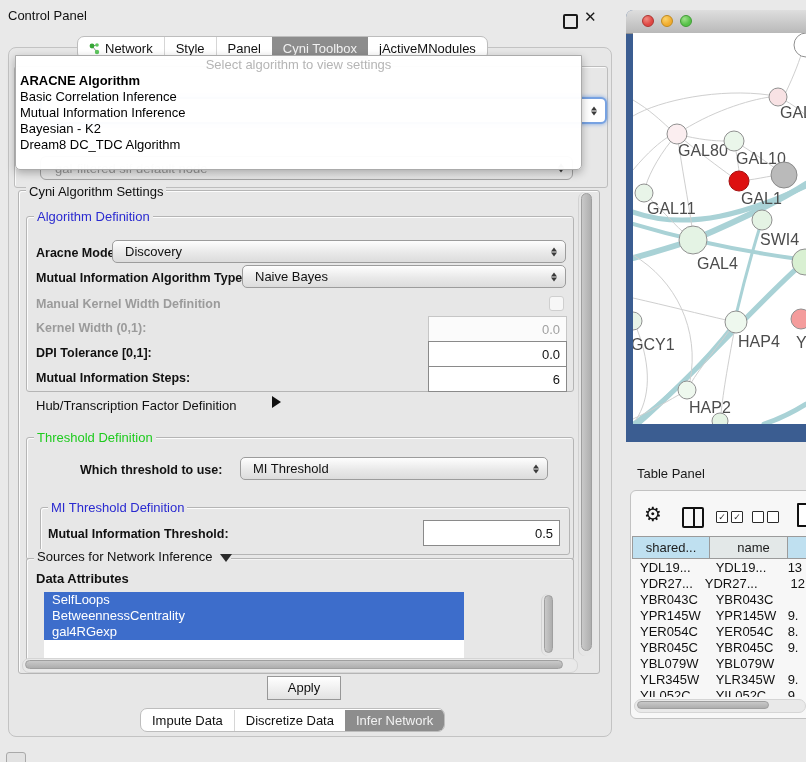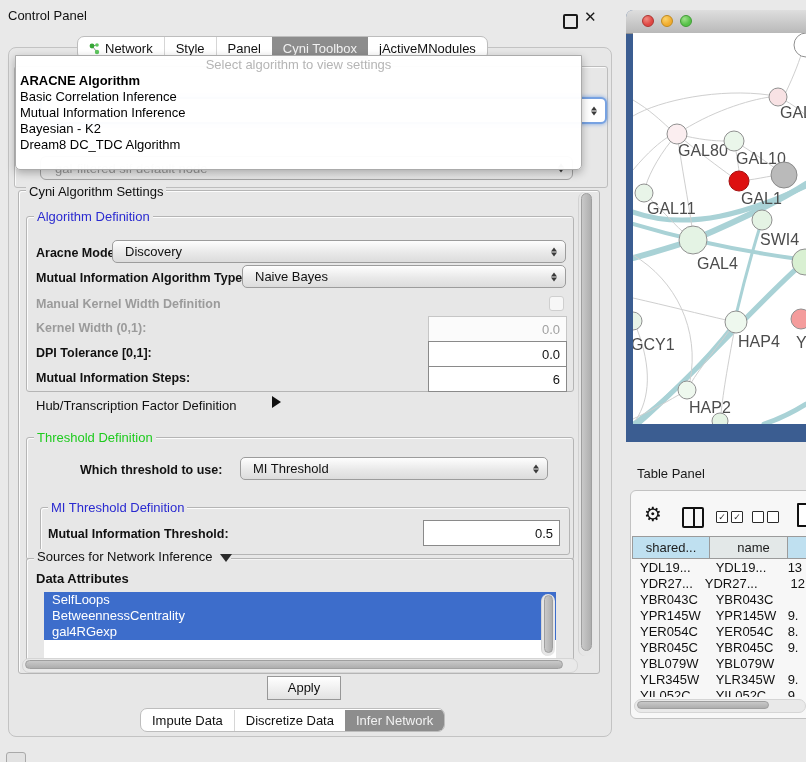--- a/index.html
+++ b/index.html
@@ -192,21 +192,21 @@
 <div class="abs group-label" style="left:48px;top:500px;color:#2a2ad0;">MI Threshold Definition</div>
 <div class="abs lbl b" style="left:48px;top:527px;">Mutual Information Threshold:</div>
 <div class="abs field" style="left:423px;top:520px;width:137px;height:23px;">0.5</div>
 
 <div class="abs group" style="left:26px;top:558px;width:546px;height:112px;border-bottom:none;"></div>
 <div class="abs group-label" style="left:34px;top:549px;color:#111;">
   <span>Sources for Network Inference</span>
   <span class="arrow-down" style="position:relative;top:1px;left:4px;"></span>
 </div>
 <div class="abs lbl b" style="left:36px;top:571px;font-size:13px;">Data Attributes</div>
-<div class="abs attr-list" style="left:44px;top:592px;width:512px;height:66px;" id="attr-list">
+<div class="abs attr-list" style="left:44px;top:592px;width:420px;height:66px;" id="attr-list">
     <div class="attr-item">SelfLoops</div>
     <div class="attr-item">BetweennessCentrality</div>
     <div class="attr-item">gal4RGexp</div>
   </div>
 <div class="abs sbar-v" style="left:541px;top:594px;width:13px;height:62px;">
   <div class="thumb" style="height:58px;width:9px;"></div>
 </div>
 
 <div class="abs sbar-h" style="left:22px;top:658px;width:554px;height:13px;">
   <div class="thumb" style="width:538px;"></div>

